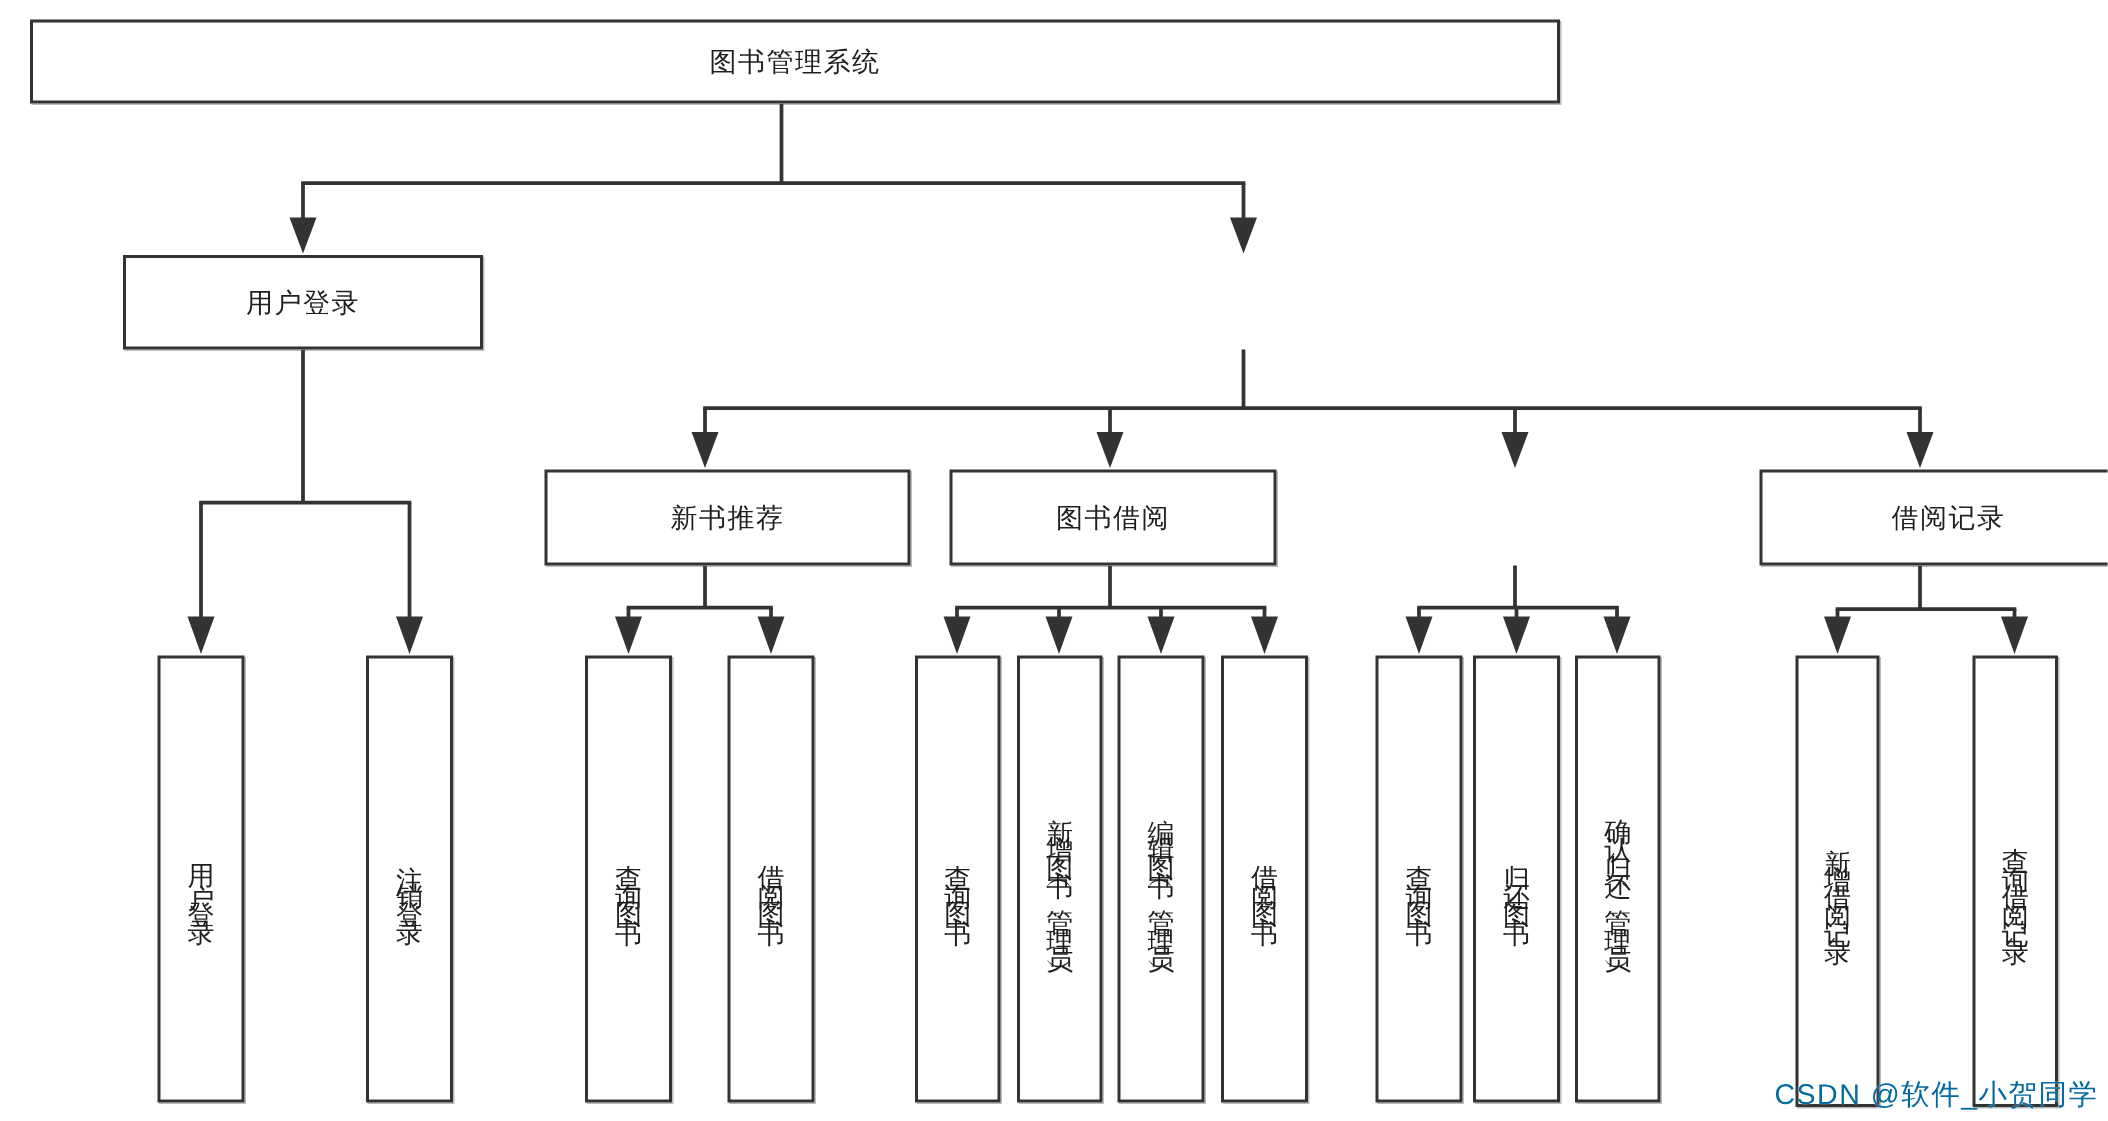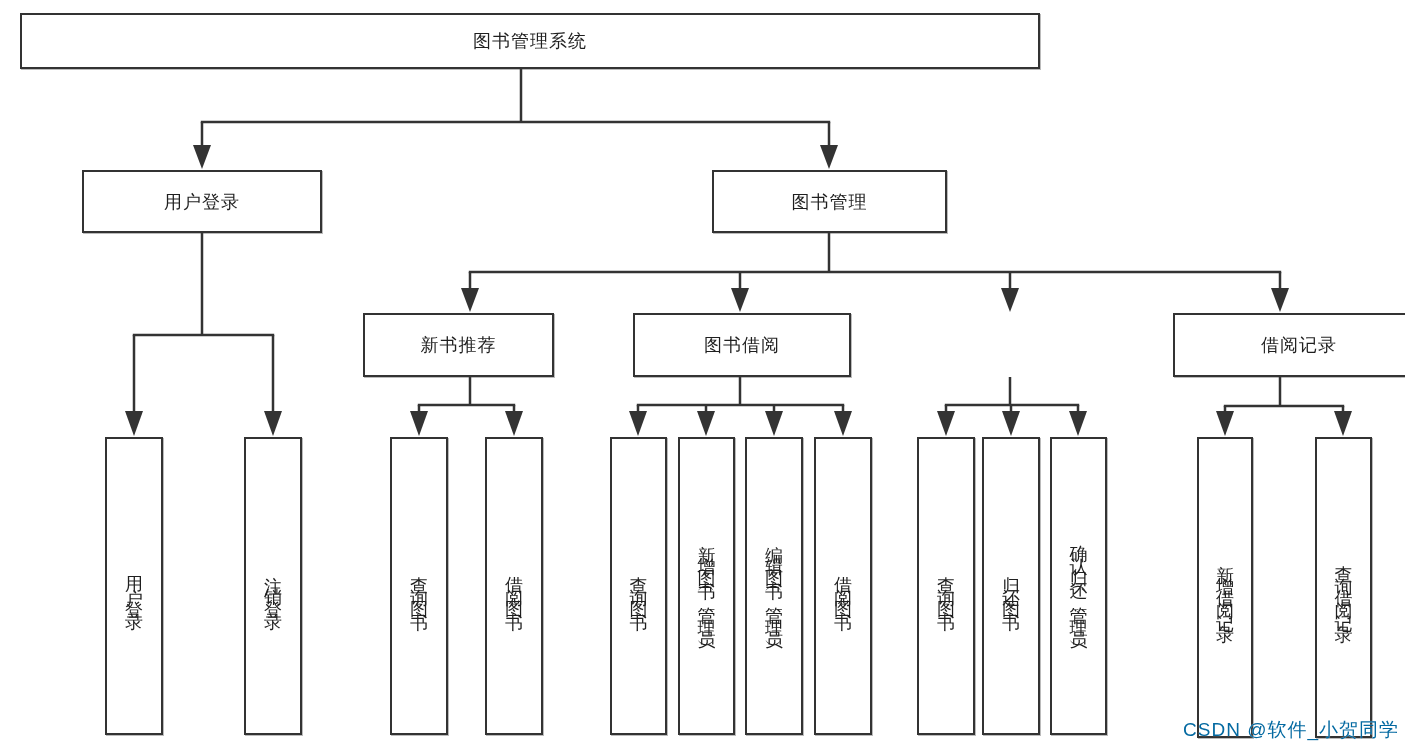--- a/index.html
+++ b/index.html
@@ -34,21 +34,21 @@
     text-orientation: mixed;
     font-size: 18px;
     letter-spacing: 0.68em;
     line-height: 1;
     box-shadow: 1px 1px 0 rgba(60,60,60,0.35);
   }
   
   .n-root              { left: 20px;   top: 13px;  width: 1020px; height: 56px; }
   .n-user-login        { left: 82px;   top: 170px; width: 240px;  height: 63px; }
   .n-book-management   { left: 712px;  top: 170px; width: 235px;  height: 63px; }
-  .n-new-book          { left: 363px;  top: 313px; width: 191px;  height: 64px; }
+  .n-new-book          { left: 363px;  top: 313px; width: 244px;  height: 64px; }
   .n-book-borrow       { left: 633px;  top: 313px; width: 218px;  height: 64px; }
   .n-current-borrow    { left: 903px;  top: 313px; width: 215px;  height: 64px; }
   .n-borrow-records    { left: 1173px; top: 313px; width: 252px;  height: 64px; }
   .n-leaf-0  { left: 105px;  top: 437px; width: 58px; height: 298px; }
   .n-leaf-1  { left: 244px;  top: 437px; width: 58px; height: 298px; }
   .n-leaf-2  { left: 390px;  top: 437px; width: 58px; height: 298px; }
   .n-leaf-3  { left: 485px;  top: 437px; width: 58px; height: 298px; }
   .n-leaf-4  { left: 610px;  top: 437px; width: 57px; height: 298px; }
   .n-leaf-5  { left: 678px;  top: 437px; width: 57px; height: 298px; }
   .n-leaf-6  { left: 745px;  top: 437px; width: 58px; height: 298px; }
@@ -145,21 +145,20 @@
       <line x1="1225" y1="406" x2="1225" y2="413" fill="none"></line>
       <polygon points="1216,411 1234,411 1225,436" stroke="none"></polygon>
       <line x1="1343" y1="406" x2="1343" y2="413" fill="none"></line>
       <polygon points="1334,411 1352,411 1343,436" stroke="none"></polygon>
     </g>
   </svg>
 
   <div class="node hbox n-root">图书管理系统</div>
 
   <div class="node hbox n-user-login">用户登录</div>
-  <div class="node hbox n-book-management">图书管理</div>
 
   <div class="node hbox n-new-book">新书推荐</div>
   <div class="node hbox n-book-borrow">图书借阅</div>
   <div class="node hbox n-borrow-records">借阅记录</div>
 
   <div class="node vbox n-leaf-0">用户登录</div>
   <div class="node vbox n-leaf-1">注销登录</div>
   <div class="node vbox n-leaf-2">查询图书</div>
   <div class="node vbox n-leaf-3">借阅图书</div>
   <div class="node vbox n-leaf-4">查询图书</div>

